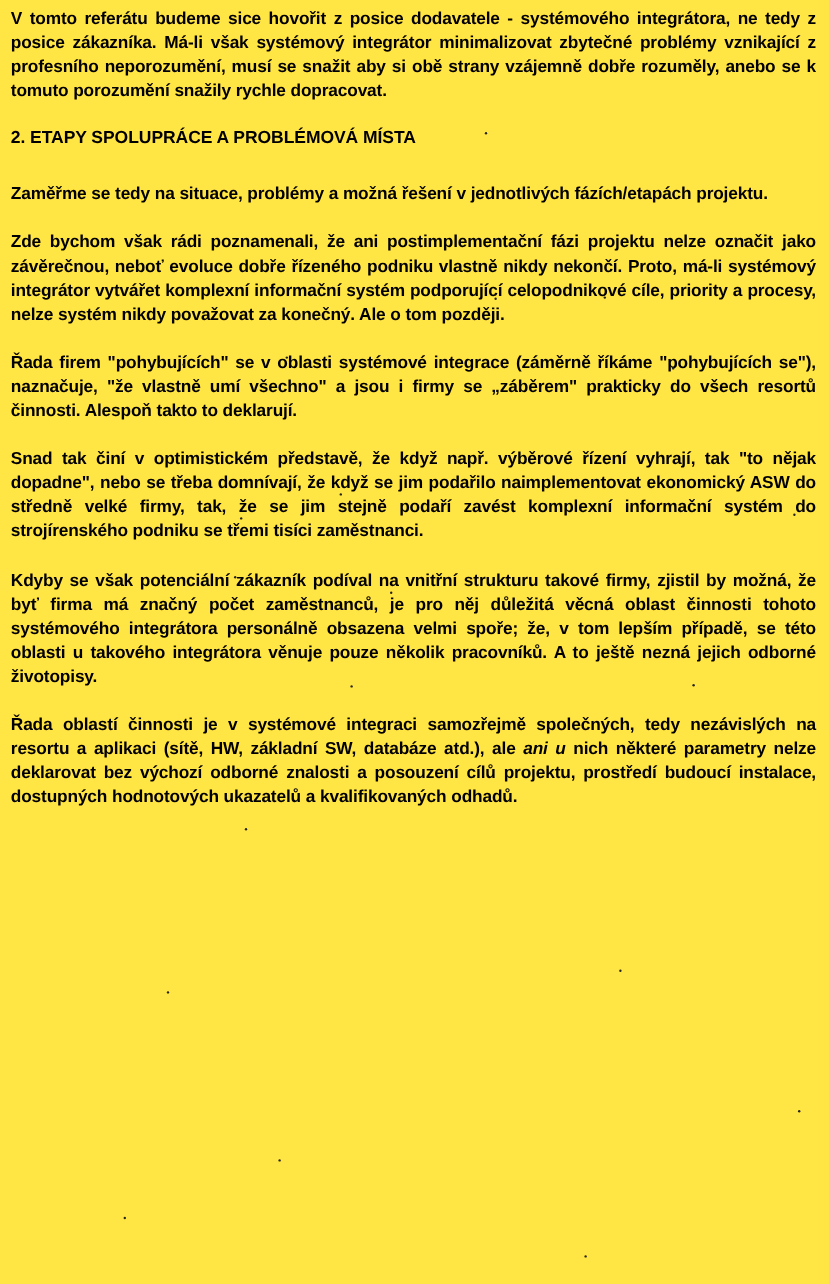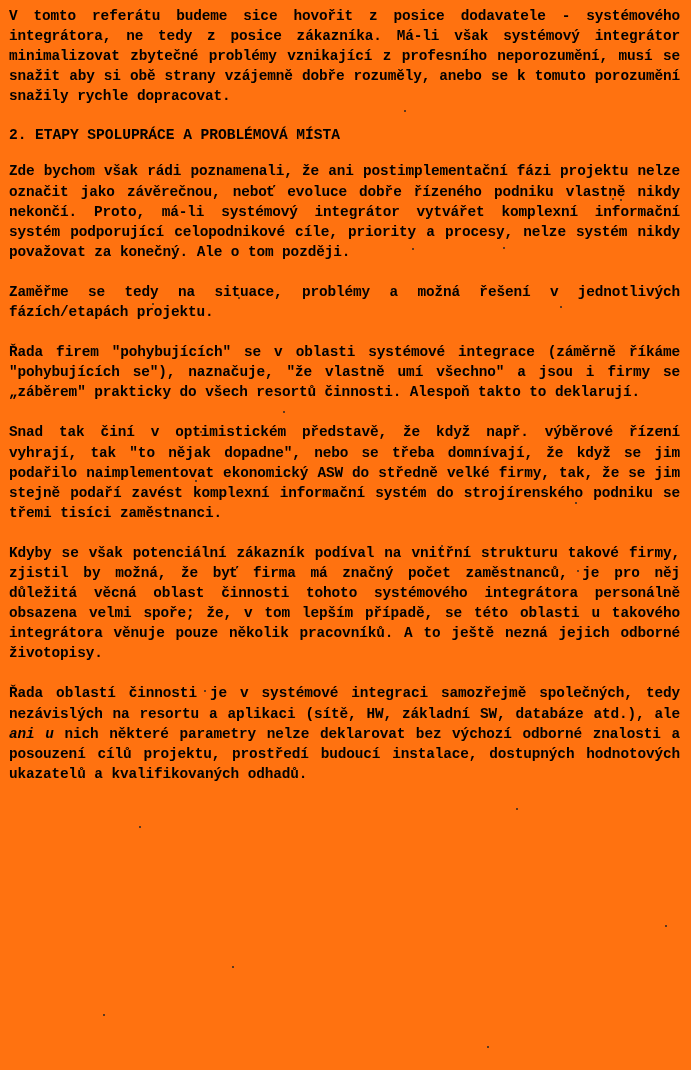--- a/index.html
+++ b/index.html
@@ -6,23 +6,23 @@
   html, body {
     margin: 0;
     padding: 0;
     background: #ffffff;
   }
 
   .page {
     position: relative;
     width: 691px;
     height: 1070px;
-    background: #f97316;
+    background: #fde047;
     overflow: hidden;
-    font-family: Liberation Mono, monospace;
+    font-family: Liberation Sans, sans-serif;
     color: #080808;
     box-sizing: border-box;
     padding: 6px 11px 0 9px;
     
     filter: contrast(1.06);
   }
 
   .doc-body {
     position: relative;
     width: 671px;
@@ -40,21 +40,21 @@
     font-weight: 600;
     -webkit-font-smoothing: none;
   }
 
   p.para.tight {
     margin-bottom: 19px;
   }
 
   
   h2.section-heading {
-    margin: 0 0 16px 0;
+    margin: 0 0 27px 0;
     font-size: 14.6px;
     line-height: 19px;
     font-weight: 700;
     letter-spacing: -0.05px;
     text-align: left;
   }
 
   
   h3.sub-heading {
     margin: 0 0 21px 0;
@@ -103,23 +103,23 @@
 <div class="page">
 
   <div class="doc-body">
 
     <p class="para">V tomto referátu budeme sice hovořit z posice dodavatele - systémového integrátora, ne tedy z posice zákazníka. Má-li však systémový integrátor minimalizovat zbytečné problémy vznikající z profesního neporozumění, musí se snažit aby si obě strany vzájemně dobře rozuměly, anebo se k tomuto porozumění snažily rychle dopracovat.</p>
 
 
     <h2 class="section-heading">2. ETAPY SPOLUPRÁCE A PROBLÉMOVÁ MÍSTA</h2>
 
 
+    <p class="para">Zaměřme se tedy na situace, problémy a možná řešení v jednotlivých fázích/etapách projektu.</p>
+
     <p class="para">Zde bychom však rádi poznamenali, že ani postimplementační fázi projektu nelze označit jako závěrečnou, neboť evoluce dobře řízeného podniku vlastně nikdy nekončí. Proto, má-li systémový integrátor vytvářet komplexní informační systém podporující celopodnikové cíle, priority a procesy, nelze systém nikdy považovat za konečný. Ale o tom později.</p>
-
-    <p class="para">Zaměřme se tedy na situace, problémy a možná řešení v jednotlivých fázích/etapách projektu.</p>
 
 
 
     <p class="para">Řada firem "pohybujících" se v oblasti systémové integrace (záměrně říkáme "pohybujících se"), naznačuje, "že vlastně umí všechno" a jsou i firmy se „záběrem" prakticky do všech resortů činnosti. Alespoň takto to deklarují.</p>
 
     <p class="para">Snad tak činí v optimistickém představě, že když např. výběrové řízení vyhrají, tak "to nějak dopadne", nebo se třeba domnívají, že když se jim podařilo naimplementovat ekonomický ASW do středně velké firmy, tak, že se jim stejně podaří zavést komplexní informační systém do strojírenského podniku se třemi tisíci zaměstnanci.</p>
 
     <p class="para">Kdyby se však potenciální zákazník podíval na vnitřní strukturu takové firmy, zjistil by možná, že byť firma má značný počet zaměstnanců, je pro něj důležitá věcná oblast činnosti tohoto systémového integrátora personálně obsazena velmi spoře; že, v tom lepším případě, se této oblasti u takového integrátora věnuje pouze několik pracovníků. A to ještě nezná jejich odborné životopisy.</p>
 
     <p class="para tight"><span>Řada oblastí činnosti je v systémové integraci samozřejmě společných, tedy nezávislých na resortu a aplikaci (sítě, HW, základní SW, databáze atd.), ale </span><span class="ital">ani u</span><span> nich některé parametry nelze deklarovat bez výchozí odborné znalosti a posouzení cílů projektu, prostředí budoucí instalace, dostupných hodnotových ukazatelů a kvalifikovaných odhadů.</span></p>

